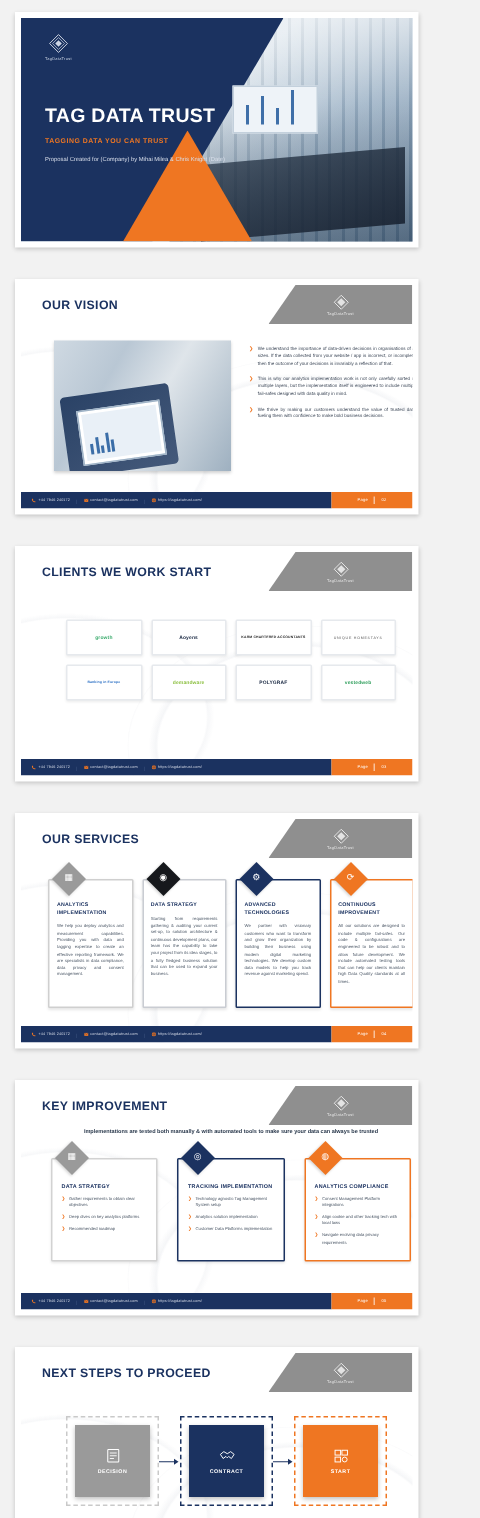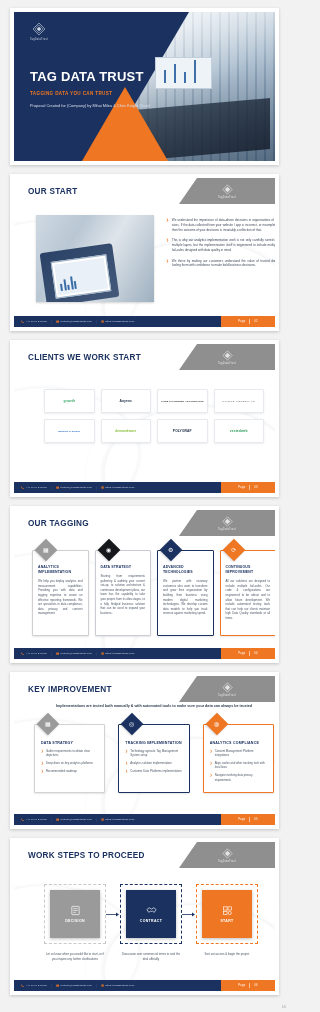--- a/index.html
+++ b/index.html
@@ -11,21 +11,21 @@
     -webkit-font-smoothing: antialiased;
   }
   .deck { width: 300px; padding: 8px 10px 10px 10px; }
 
   
   .slide {
     position: relative;
     width: 269px;
     height: 157px;
     background: #ffffff;
-    margin-bottom: 9px;
+    margin-bottom: 21px;
     overflow: hidden;
     box-shadow: 0 1px 3px rgba(0,0,0,0.20);
   }
   .slide-inner { position: absolute; inset: 4px; background:#fff; overflow:hidden; }
   .swoosh {
     position:absolute; right:-40px; bottom:-60px; width:230px; height:160px;
     border-radius:50%;
     background:
       radial-gradient(ellipse at center, rgba(0,0,0,0) 58%, rgba(30,50,90,0.045) 59%, rgba(0,0,0,0) 62%),
       radial-gradient(ellipse at center, rgba(0,0,0,0) 70%, rgba(30,50,90,0.04) 71%, rgba(0,0,0,0) 74%),
@@ -303,21 +303,21 @@
       <div class="corner">
         <svg class="corner-logo" viewBox="0 0 40 40">
           <g transform="translate(20,20) rotate(45)">
             <rect x="-12" y="-12" width="24" height="24" fill="none" stroke="#f0f0f0" stroke-width="2"></rect>
             <rect x="-7" y="-7" width="14" height="14" fill="#e3e3e3"></rect>
           </g>
         </svg>
         <span class="corner-name">TagDataTrust</span>
       </div>
 
-      <div class="slide-title">OUR START</div>
+      <div class="slide-title">OUR VISION</div>
 
       <div class="vision-photo">
         <div class="vphoto-bars">
           <i style="height:7px"></i>
             <i style="height:11px"></i>
             <i style="height:5px"></i>
           <i style="height:13px"></i>
             <i style="height:8px"></i>
         </div>
       </div>
@@ -457,21 +457,21 @@
       <div class="corner">
         <svg class="corner-logo" viewBox="0 0 40 40">
           <g transform="translate(20,20) rotate(45)">
             <rect x="-12" y="-12" width="24" height="24" fill="none" stroke="#f0f0f0" stroke-width="2"></rect>
             <rect x="-7" y="-7" width="14" height="14" fill="#e3e3e3"></rect>
           </g>
         </svg>
         <span class="corner-name">TagDataTrust</span>
       </div>
 
-      <div class="slide-title">OUR TAGGING</div>
+      <div class="slide-title">OUR SERVICES</div>
 
       <div class="services-row">
         <div class="svc-card c1">
           <div class="svc-diamond d-gray">
               <span>▦</span>
             </div>
           <div class="svc-title">ANALYTICS IMPLEMENTATION</div>
           <div class="svc-body">We help you deploy analytics and measurement capabilities. Providing you with data and tagging expertise to create an effective reporting framework. We are specialists in data compliance, data privacy and consent management.</div>
         </div>
         <div class="svc-card c2">
@@ -648,21 +648,21 @@
       <div class="corner">
         <svg class="corner-logo" viewBox="0 0 40 40">
           <g transform="translate(20,20) rotate(45)">
             <rect x="-12" y="-12" width="24" height="24" fill="none" stroke="#f0f0f0" stroke-width="2"></rect>
             <rect x="-7" y="-7" width="14" height="14" fill="#e3e3e3"></rect>
           </g>
         </svg>
         <span class="corner-name">TagDataTrust</span>
       </div>
 
-      <div class="slide-title">WORK STEPS TO PROCEED</div>
+      <div class="slide-title">NEXT STEPS TO PROCEED</div>
 
       <div class="ns-row">
         <div class="ns-col">
           <div class="ns-dash n1">
             <div class="ns-box b1">
               <svg class="ns-icon" viewBox="0 0 24 24">
                 <rect x="4" y="3" width="16" height="18" rx="1" fill="none" stroke="#fff" stroke-width="1.5"></rect>
                 <path d="M7 8h10M7 12h10M7 16h6" stroke="#fff" stroke-width="1.3"></path>
               </svg>
               <span class="ns-label">DECISION</span>

